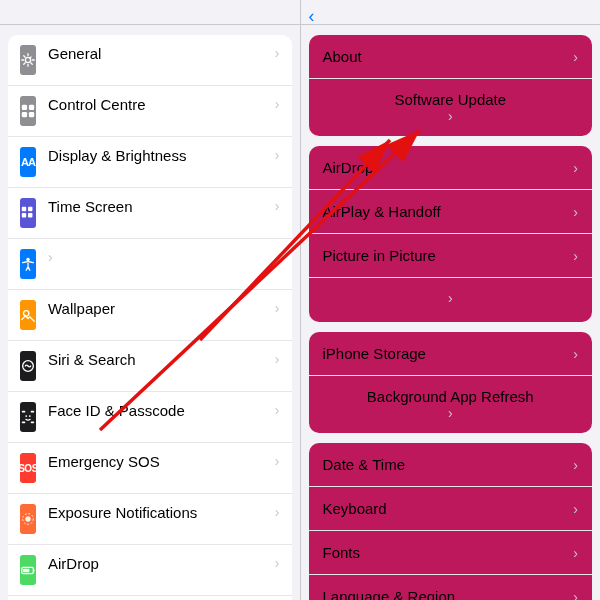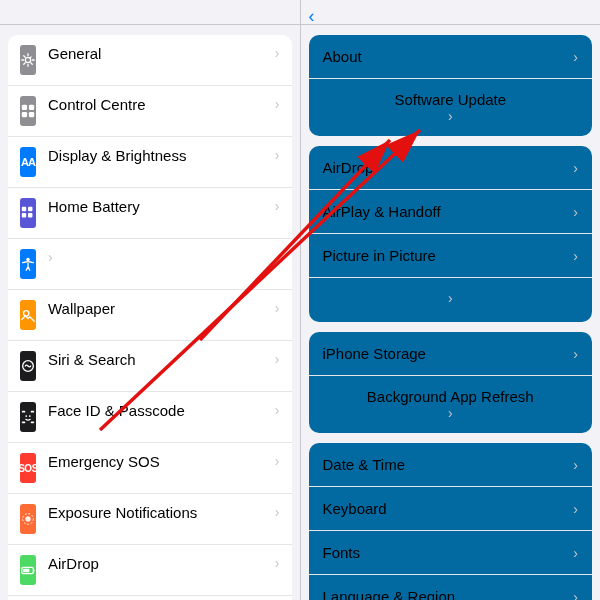--- a/index.html
+++ b/index.html
@@ -88,21 +88,21 @@
       flex: 1;
       font-size: 15px;
       color: #000;
     }
     .item-chevron {
       color: #c7c7cc;
       font-size: 14px;
     }
     
     .plain-item {
-      background: #0369a1;
+      background: #be185d;
       display: flex;
       align-items: center;
       padding: 12px 14px;
       border-bottom: 1px solid #e5e5ea;
       min-height: 44px;
       cursor: pointer;
     }
     .plain-item:last-child {
       border-bottom: none;
       flex-direction: column;
@@ -182,21 +182,21 @@
           </div>
           <div class="list-item">
             <div class="item-icon ic-homescreen" style="background: rgb(88, 86, 214);">
               <svg width="18" height="18" viewBox="0 0 18 18" fill="white" xmlns="http://www.w3.org/2000/svg">
                 <rect x="2" y="2" width="5" height="5" rx="1"></rect>
                 <rect x="9" y="2" width="5" height="5" rx="1"></rect>
                 <rect x="2" y="9" width="5" height="5" rx="1"></rect>
                 <rect x="9" y="9" width="5" height="5" rx="1"></rect>
               </svg>
             </div>
-            <span class="item-label">Home Battery</span>
+            <span class="item-label">Time Screen</span>
             <span class="item-chevron">›</span>
           </div>
           <div class="list-item">
             <div class="item-icon ic-accessibility" style="background: rgb(0, 122, 255);">
               <svg width="18" height="18" viewBox="0 0 18 18" xmlns="http://www.w3.org/2000/svg">
                 <circle cx="9" cy="4" r="2" fill="white"></circle>
                 <path d="M3 7.5C5 7 7 6.5 9 6.5s4 .5 6 1" stroke="white" stroke-width="1.5" stroke-linecap="round"></path>
                 <path d="M9 8v4l-2 4M9 12l2 4" stroke="white" stroke-width="1.5" stroke-linecap="round" stroke-linejoin="round"></path>
               </svg>
             </div>

